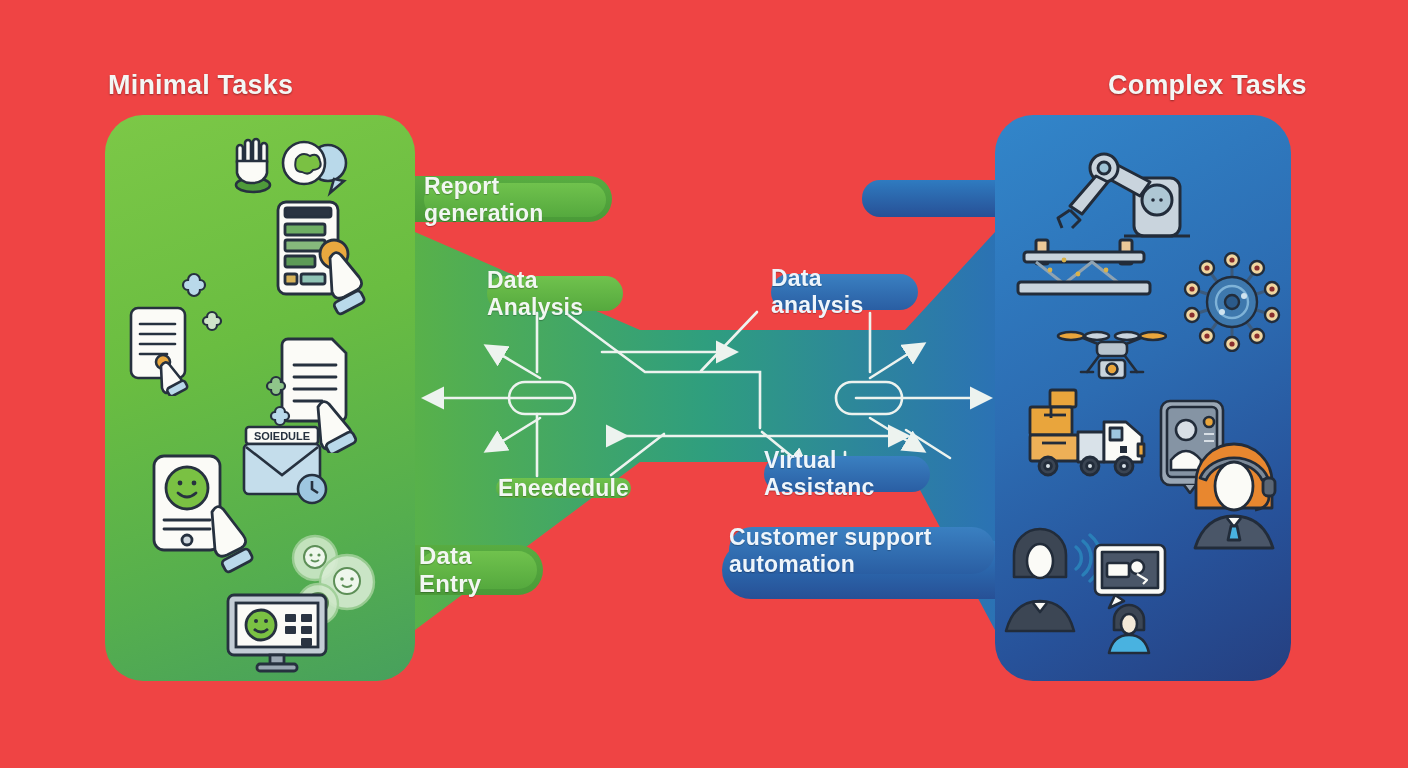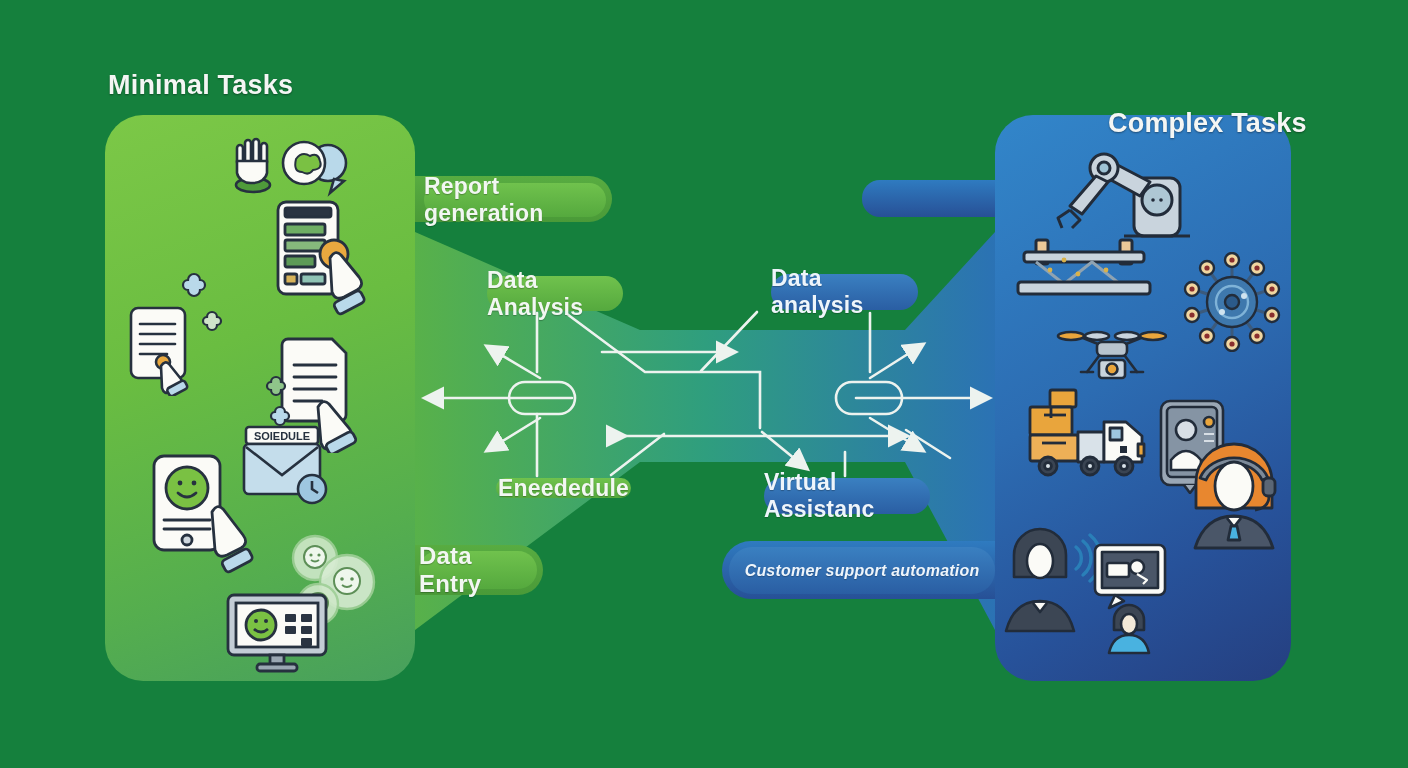--- a/index.html
+++ b/index.html
@@ -1,18 +1,18 @@
 <!DOCTYPE html>
 <html><head>
 <meta charset="utf-8">
 <style>
   html,body{margin:0;padding:0;background:#0e1424;}
   #canvas{
     position:relative;width:1408px;height:768px;overflow:hidden;
-    background:#15803d;
+    background:#ef4444;
     font-family:"Liberation Sans", sans-serif;
   }
   .abs{position:absolute;}
   .title{
     color:#f4f6f4;font-size:27px;font-weight:bold;letter-spacing:.2px;
     text-shadow:0 1px 2px rgba(0,0,0,.4);z-index:6;
   }
   .panel{
     position:absolute;top:115px;height:566px;border-radius:38px;z-index:2;
   }
@@ -96,29 +96,29 @@
       <line x1="845" y1="452" x2="845" y2="476"></line>
       <rect x="836" y="382" width="66" height="32" rx="16"></rect>
       <polyline points="567,314 645,372 760,372 760,428"></polyline>
       <line x1="757" y1="312" x2="701" y2="371"></line>
       <line x1="611" y1="475" x2="664" y2="434"></line>
       <line x1="906" y1="430" x2="950" y2="458"></line>
     </g>
   </svg>
 
   <div class="abs title" style="left:108px;top:70px;">Minimal Tasks</div>
-  <div class="abs title" style="left:1108px;top:70px;margin-top:38px;">Complex Tasks</div>
+  <div class="abs title" style="left:1108px;top:70px;">Complex Tasks</div>
 
   <div class="pill pill-green" style="left:424px;top:183px;width:182px;height:34px;border-radius:17px;">Report generation</div>
   <div class="pill pill-green" style="left:487px;top:276px;width:136px;height:35px;border-radius:18px;">Data Analysis</div>
   <div class="pill pill-green" style="left:496px;top:478px;width:135px;height:20px;border-radius:18px;">Eneededule</div>
   <div class="pill pill-green" style="left:419px;top:551px;width:118px;height:38px;border-radius:19px;font-size:24px;">Data Entry</div>
   <div class="pill pill-blue" style="left:771px;top:274px;width:147px;height:36px;border-radius:18px;">Data analysis</div>
-  <div class="pill pill-blue" style="left:764px;top:478px;width:166px;height:36px;border-radius:18px;">Virtual Assistanc</div>
-  <div class="pill pill-blue" style="left:729px;top:547px;width:266px;height:47px;border-radius:23px;font-size:16px;font-style:italic;">Customer support automation</div>
+  <div class="pill pill-blue" style="left:764px;top:456px;width:166px;height:36px;border-radius:18px;">Virtual Assistanc</div>
+  <div class="pill pill-blue" style="left:729px;top:527px;width:266px;height:47px;border-radius:23px;font-size:23px;">Customer support automation</div>
 
   <div class="icon" style="left:225px;top:135px;">
     <svg width="58" height="62" viewBox="0 0 58 62">
       <g stroke="#26313f" stroke-width="2.6" stroke-linejoin="round" stroke-linecap="round">
         <ellipse cx="28" cy="50" rx="17" ry="7" fill="#4f9b3a"></ellipse>
         <rect x="12" y="10" width="6" height="20" rx="3" fill="#fbfbf7"></rect>
         <rect x="20" y="5" width="6" height="25" rx="3" fill="#fbfbf7"></rect>
         <rect x="28" y="4" width="6" height="26" rx="3" fill="#fbfbf7"></rect>
         <rect x="36" y="8" width="6" height="22" rx="3" fill="#fbfbf7"></rect>
         <path d="M12,26 h30 v12 a14,12 0 0 1 -14,10 h-2 a14,12 0 0 1 -14,-10 z" fill="#fbfbf7"></path>

